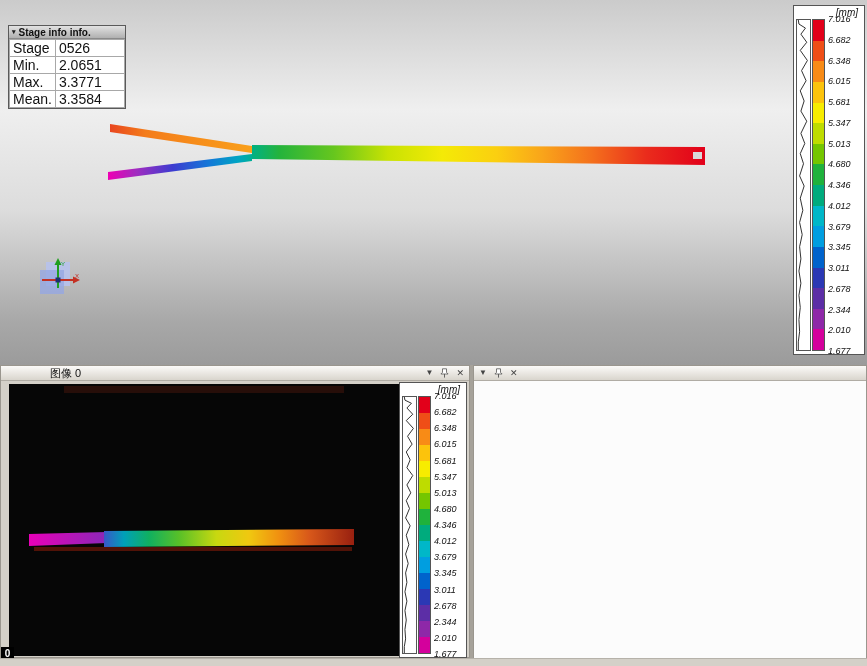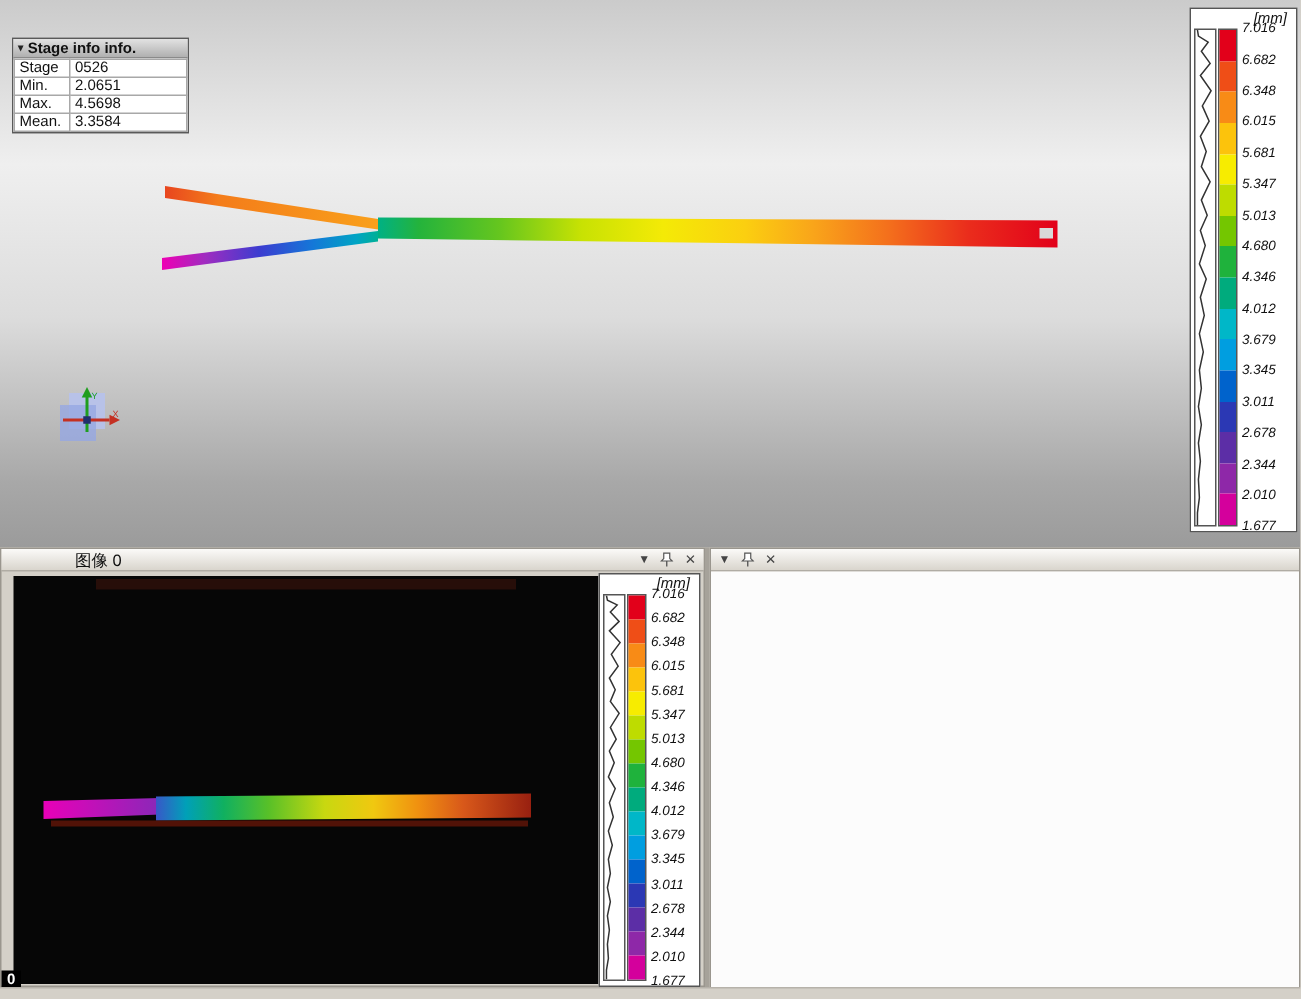--- a/index.html
+++ b/index.html
@@ -13,21 +13,21 @@
   .specimen-svg { position:absolute; left:0; top:0; width:867px; height:365px; pointer-events:none; }
 
   
   .stage-panel { position:absolute; left:8px; top:25px; width:118px; background:#fff;
     border:1px solid #5a5a5a; font-size:9px; }
   .stage-header { height:13px; background:linear-gradient(#e2e2e2,#b0b0b0);
     border-bottom:1px solid #8a8a8a; font-size:10px; font-weight:bold;
     display:flex; align-items:center; gap:3px; padding:0 3px; }
   .stage-header .tri { font-size:7px; color:#222; }
   .stage-table { width:100%; border-collapse:collapse; background:#fff; }
-  .stage-table td { border:1px solid #a8a8a8; padding:0 3px; height:11px; font-size:10px; }
+  .stage-table td { border:1px solid #a8a8a8; padding:0 3px; height:11px; font-size:14px; }
   .stage-table td:first-child { width:37px; }
 
   
   .triad { position:absolute; left:36px; top:258px; width:46px; height:44px; }
 
   
   .legend { position:absolute; display:flex; flex-direction:column;
     background:#fff; border:1px solid #555; }
   .legend-title { height:13px; font-style:italic; font-size:10px; text-align:right;
     padding:1px 6px 0 0; }
@@ -112,21 +112,21 @@
             <tr>
           <td>Stage</td>
           <td>0526</td>
         </tr>
         <tr>
           <td>Min.</td>
           <td>2.0651</td>
         </tr>
         <tr>
           <td>Max.</td>
-          <td>4.5698</td>
+          <td>3.3771</td>
         </tr>
         <tr>
           <td>Mean.</td>
           <td>3.3584</td>
         </tr>
       </tbody>
         </table>
     </div>
 
     <svg class="triad" viewBox="0 0 46 44">

